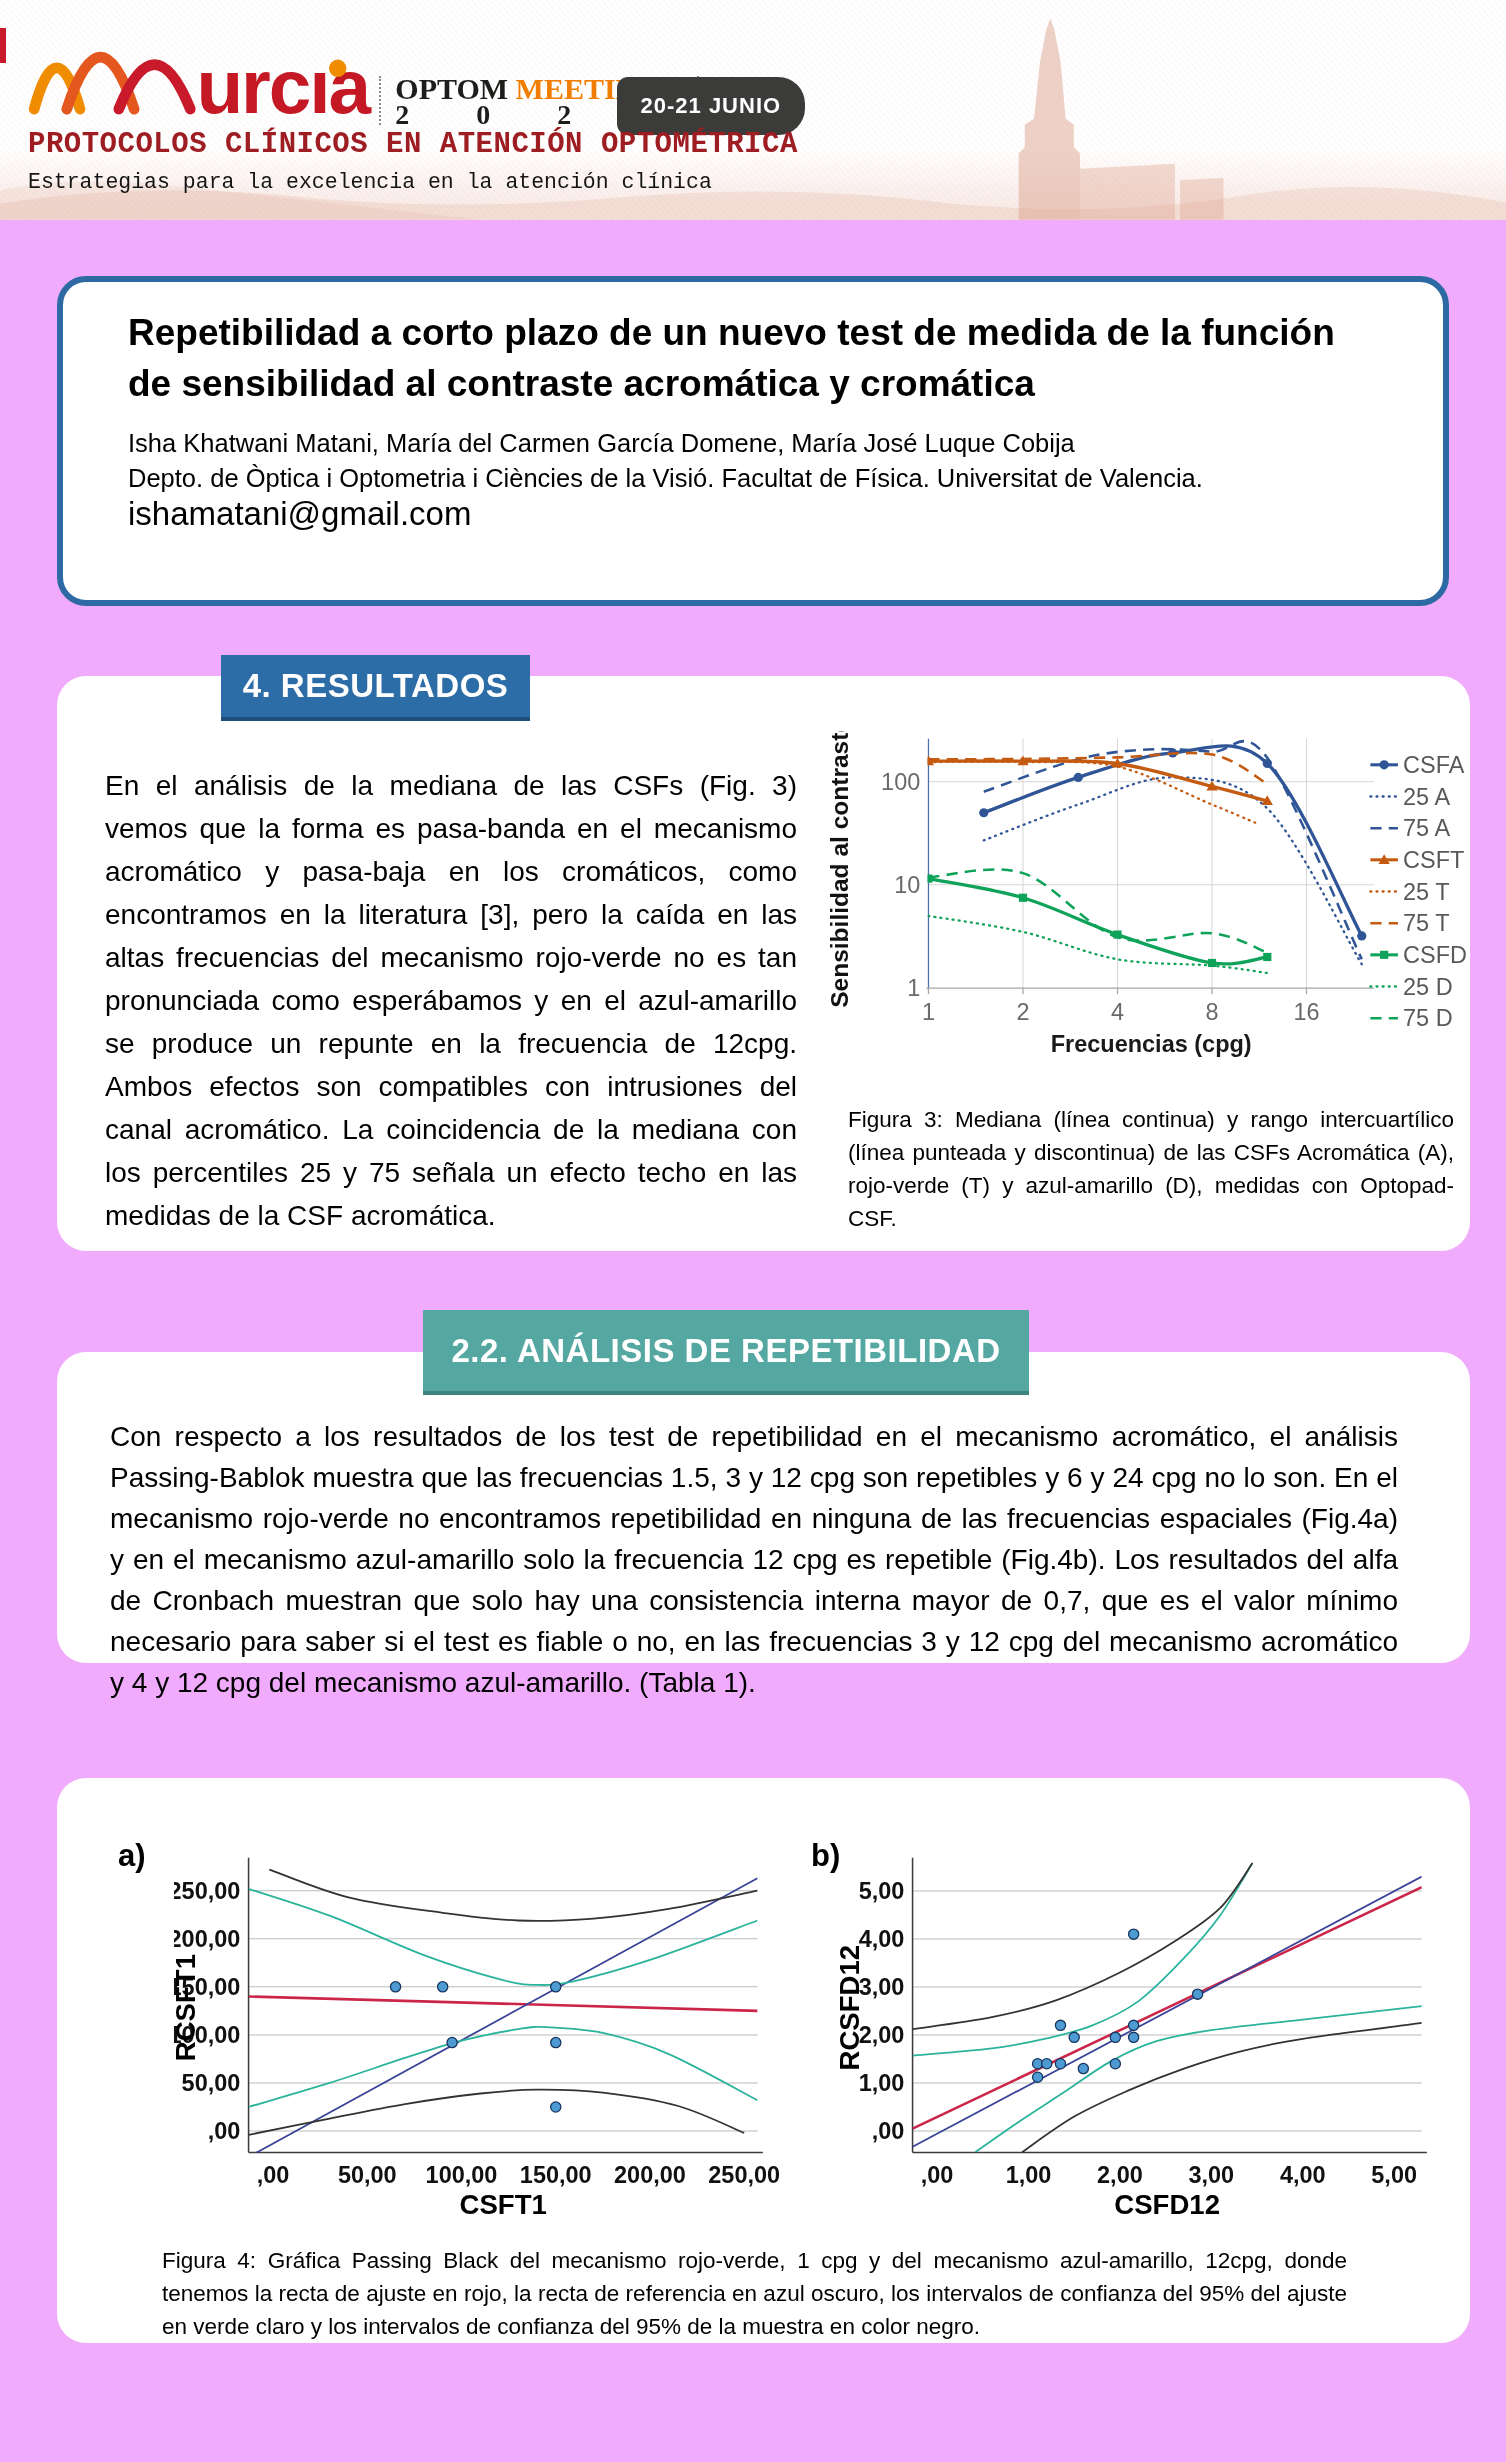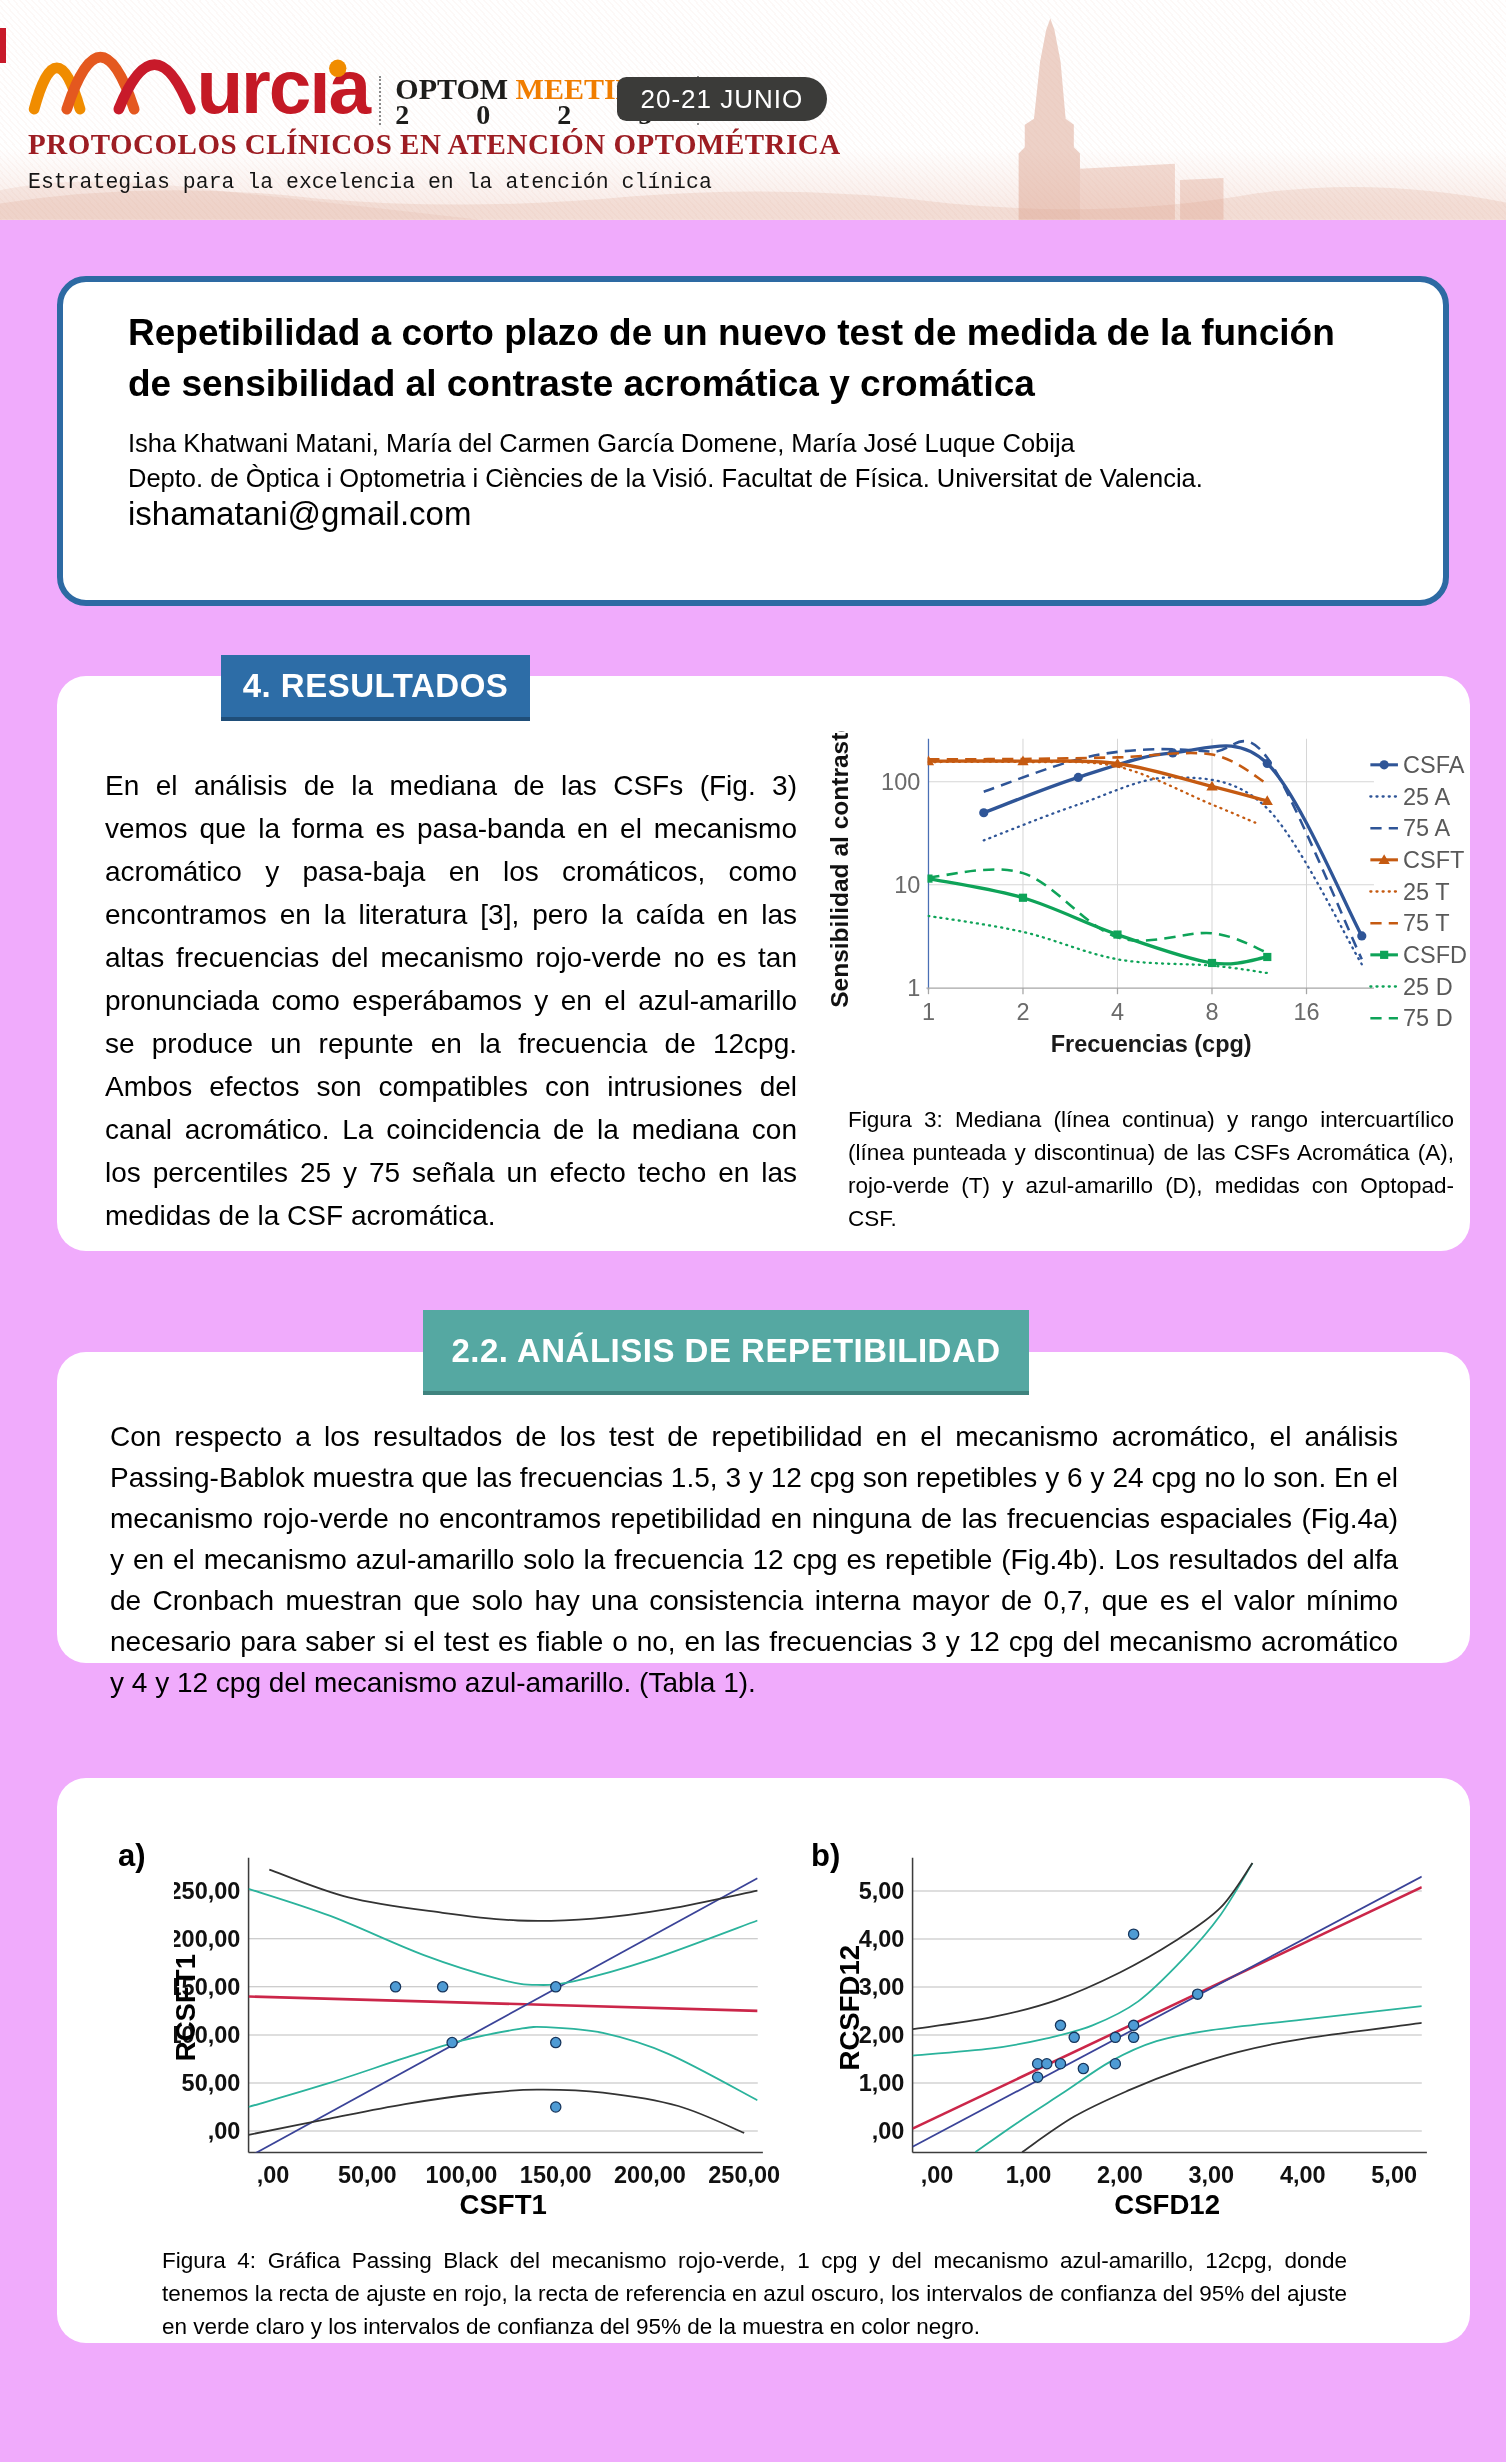--- a/index.html
+++ b/index.html
@@ -12,24 +12,24 @@
   .header .wash{position:absolute;left:0;bottom:0;width:100%;height:72px;
     background:linear-gradient(to bottom,rgba(226,168,150,0) 0%,rgba(226,168,150,0.22) 80%);}
   .bleed-mark{position:absolute;left:0;top:28px;width:6.1px;height:35px;background:#c81a2a;}
   .logo-svg{position:absolute;left:28px;top:11.2px;}
   .optom-block{position:absolute;left:379px;top:76px;height:49px;padding:0 14.3px;
     border-left:2px dotted #8a8a8a;border-right:2px dotted #8a8a8a;
     display:flex;flex-direction:column;justify-content:space-between;}
   .optom-row{font-family:"Liberation Serif",serif;font-weight:700;font-size:30px;line-height:26.6px;color:#1d1d1b;white-space:nowrap;}
   .optom-row .meeting{color:#f07d00;}
   .optom-year{font-family:"Liberation Serif",serif;font-weight:700;font-size:28px;line-height:23.5px;color:#1d1d1b;letter-spacing:30px;white-space:nowrap;}
-  .date-badge{position:absolute;left:617px;top:77px;height:44px;background:#3b3b39;color:#ffffff;
+  .date-badge{position:absolute;left:617px;top:77px;height:58px;background:#3b3b39;color:#ffffff;
     border-radius:11.2px 26.6px 26.6px 11.2px;display:flex;align-items:center;padding:0 23.5px;
-    font-size:26px;font-weight:400;letter-spacing:1px;}
-  .band-title{position:absolute;left:28px;top:128px;font-family:Liberation Serif, serif;font-weight:700;
+    font-size:22px;font-weight:700;letter-spacing:1px;}
+  .band-title{position:absolute;left:28px;top:128px;font-family:Liberation Mono, monospace;font-weight:700;
     font-size:29px;color:#9d1d23;letter-spacing:0.5px;white-space:nowrap;}
   .band-subtitle{position:absolute;left:28px;top:170px;font-family:Liberation Mono, monospace;
     font-size:21.5px;color:#151515;white-space:nowrap;}
   .cathedral{position:absolute;left:0;top:0;}
   
   .card{position:absolute;background:#ffffff;border-radius:29px;}
   .title-card{left:57px;top:276px;width:1392px;height:330px;border:6.1px solid #2d6aa3;box-sizing:border-box;}
   .poster-title{position:absolute;left:65px;top:24.5px;width:1247px;font-size:37px;line-height:51px;font-weight:700;color:#000;}
   .poster-authors{position:absolute;left:65px;top:144px;width:1247px;font-size:25.5px;line-height:35px;color:#000;}
   .poster-affil{position:absolute;left:65px;top:179px;width:1247px;font-size:25.5px;line-height:35px;color:#000;}

